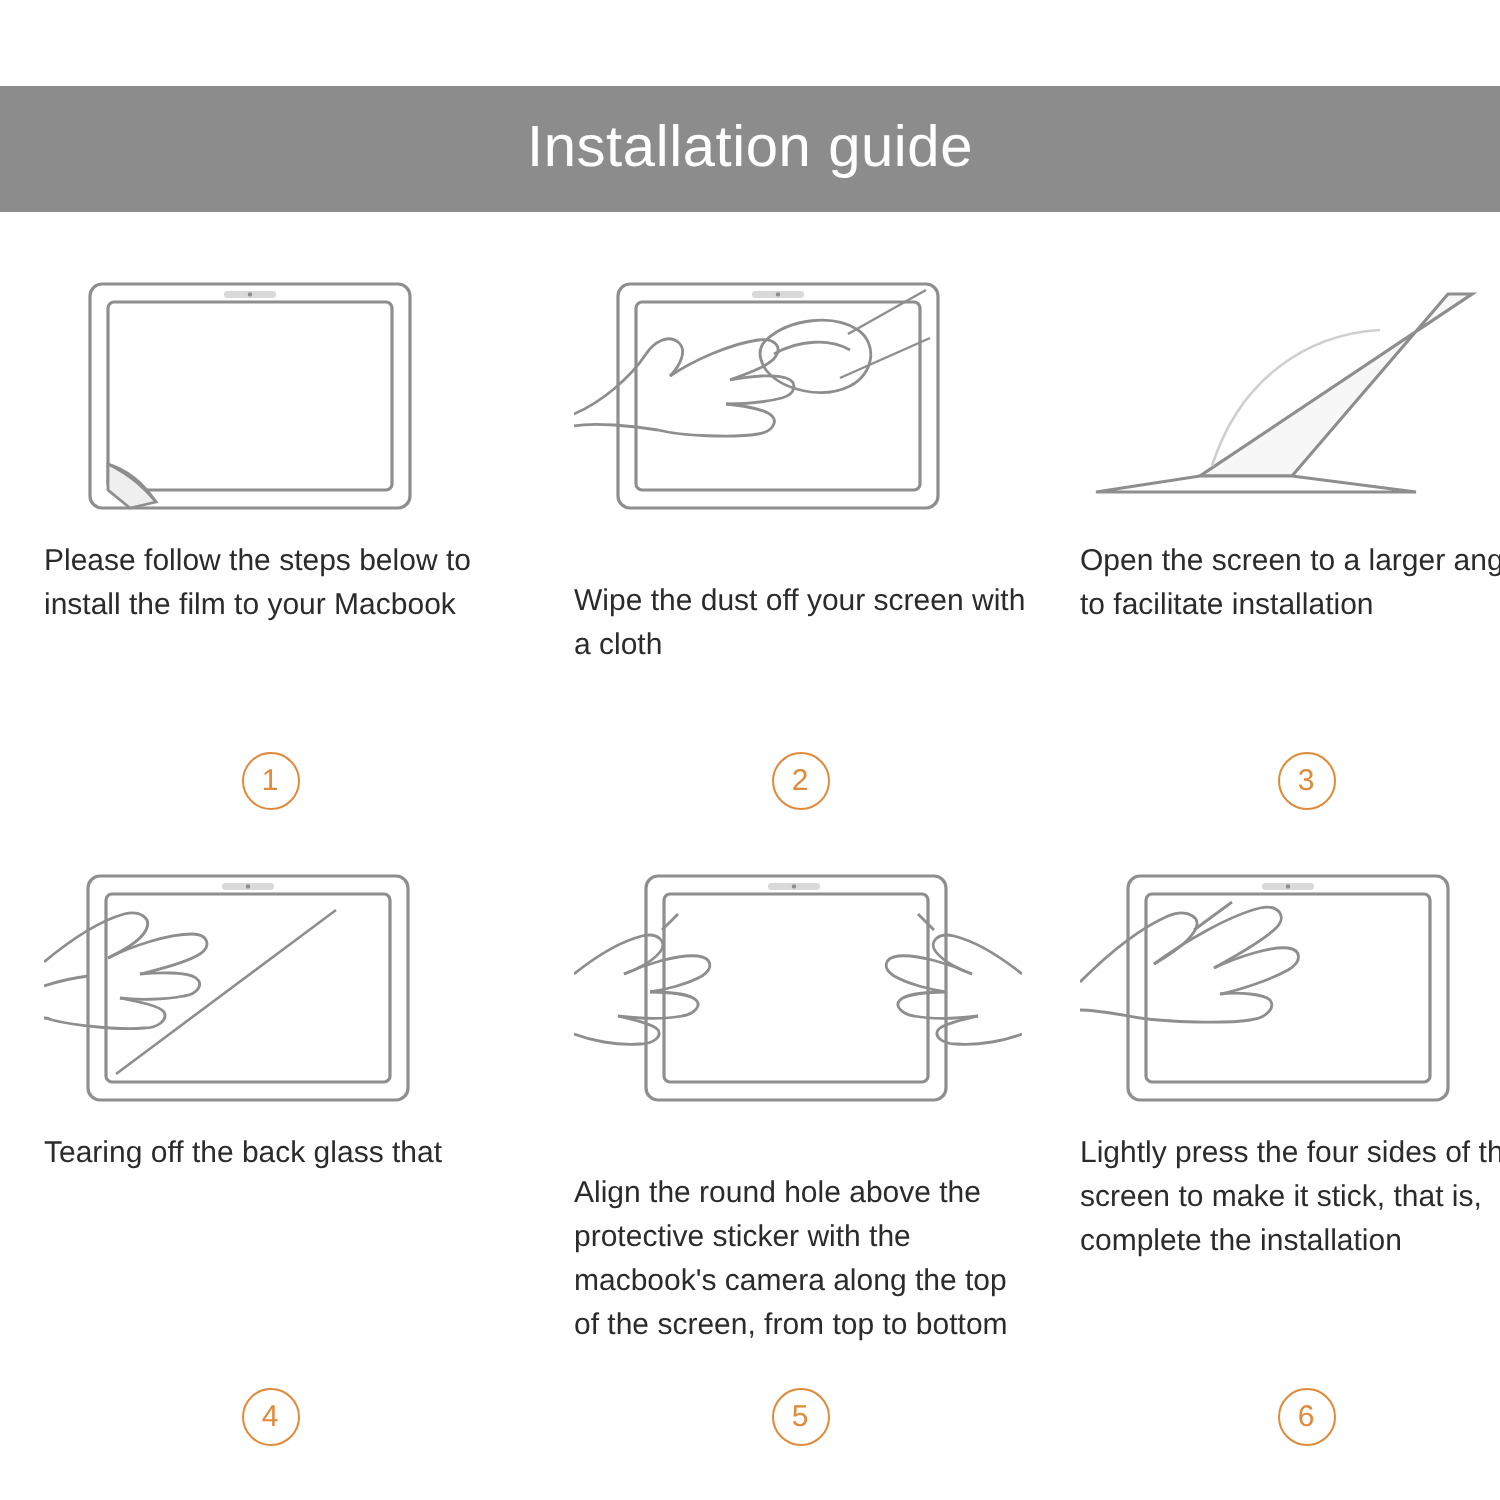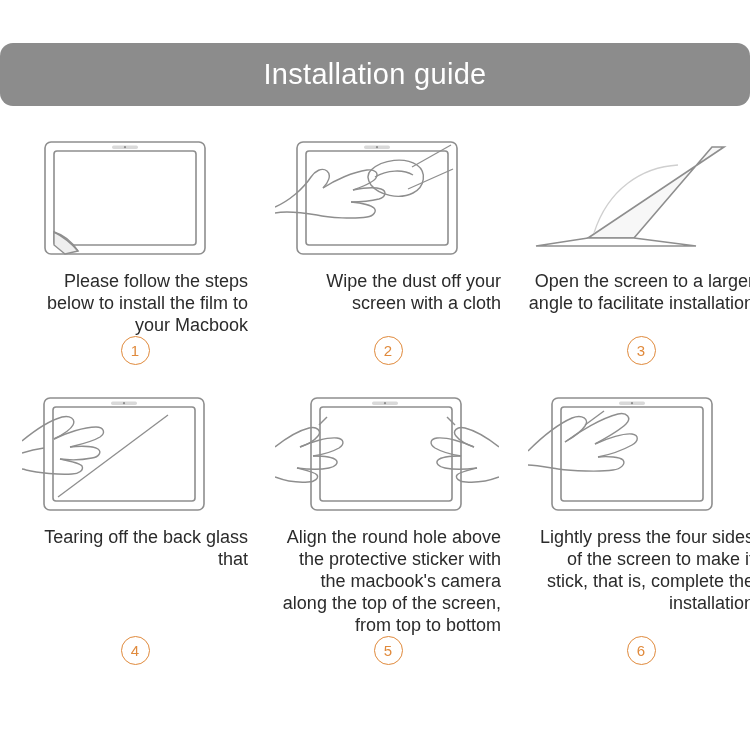--- a/index.html
+++ b/index.html
@@ -22,21 +22,20 @@
   .header {
     position: absolute;
     left: 0;
     top: 43px;
     width: 750px;
     height: 63px;
     background: #8c8c8c;
     display: flex;
     align-items: center;
     justify-content: center;
-    border-radius: 13px;
   }
   .header-title {
     color: #ffffff;
     font-size: 29px;
     font-weight: normal;
     letter-spacing: 0.3px;
   }
   .grid {
     position: absolute;
     left: 0;
@@ -45,37 +44,36 @@
     display: flex;
     flex-wrap: wrap;
   }
   .cell {
     width: 235px;
     margin-left: 15px;
     margin-right: 0;
     box-sizing: border-box;
   }
   .cell.col0 { margin-left: 22px; }
-  .cell.col1 { margin-left: 27px; }
+  .cell.col1 { margin-left: 39px; gap: 20px; }
   .cell.col2 { margin-left: 27px; }
   .row1 .cell { margin-top: 0; }
   .row2 .cell { margin-top: 16px; }
 
   .art {
     position: relative;
     width: 224px;
     height: 135px;
   }
   .caption {
-    font-size: 18px;
+    font-size: 15px;
     color: #2b2b2b;
     line-height: 22px;
     margin-top: 10px;
     width: 226px;
-    text-align: right;
   }
   .stepnum {
     margin-top: 12px;
     width: 226px;
     display: flex;
     justify-content: center;
   }
   .circle {
     width: 27px;
     height: 27px;

